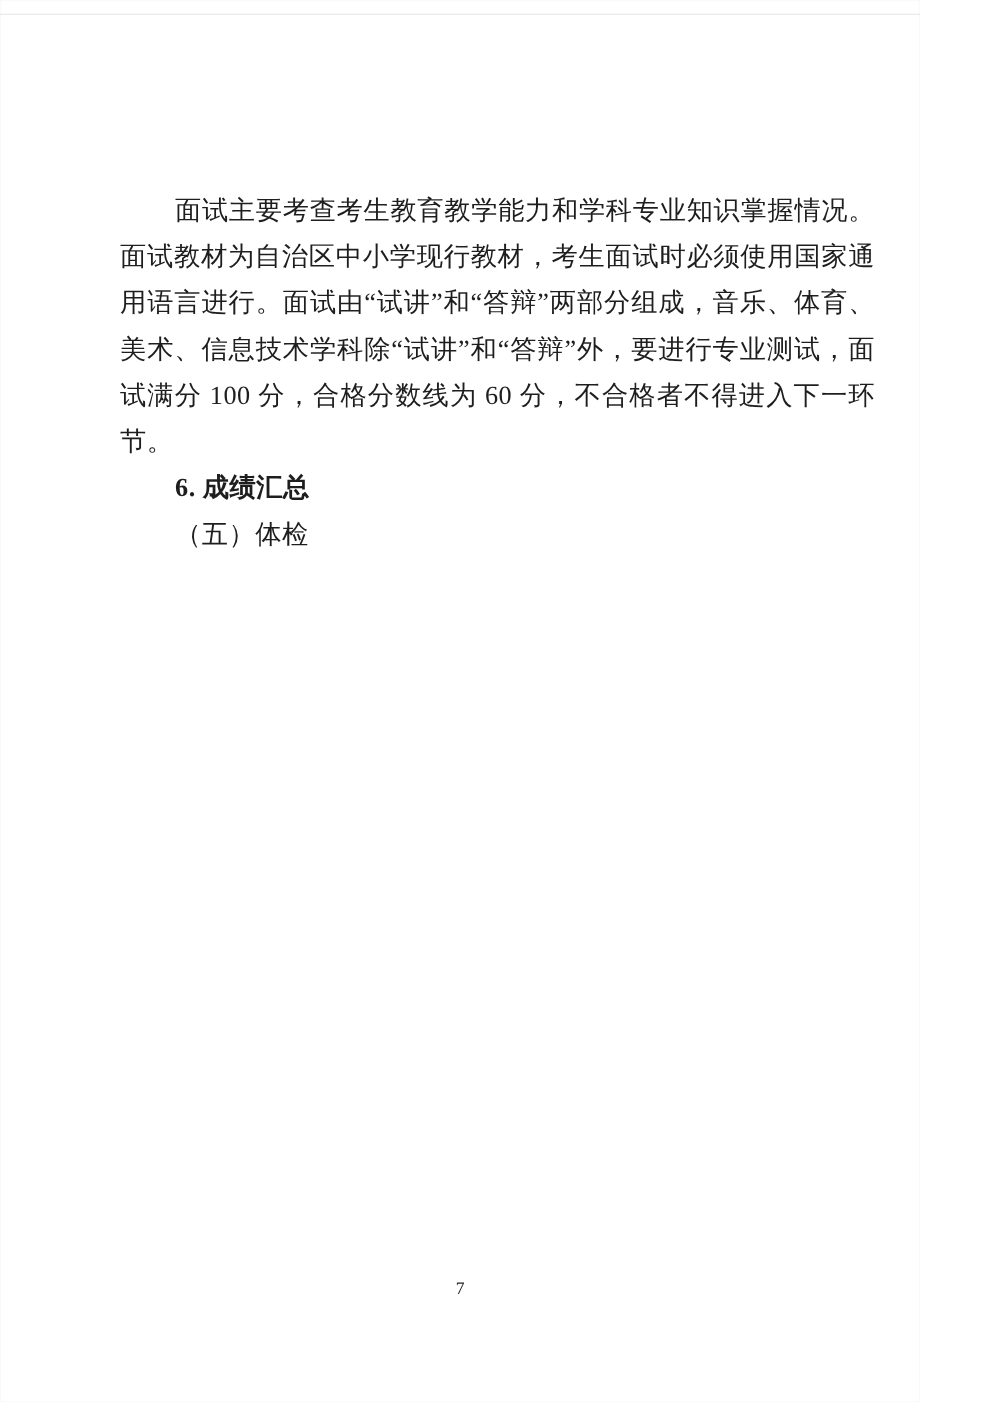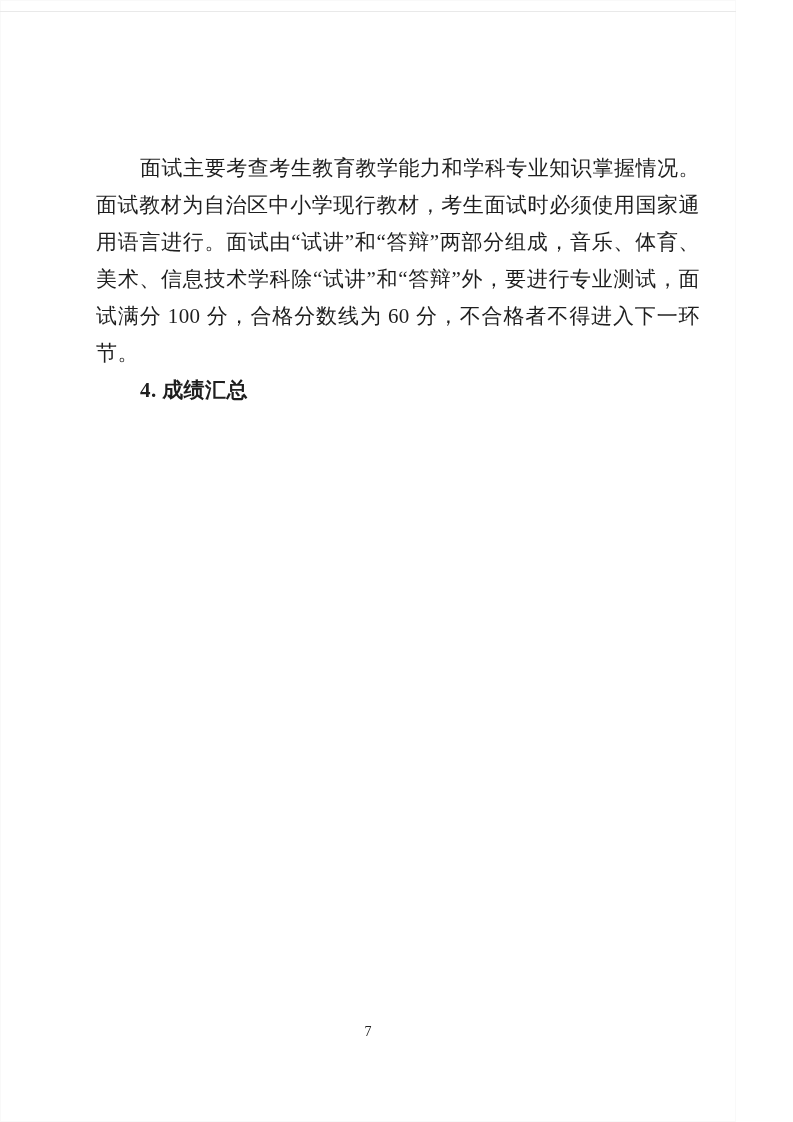--- a/index.html
+++ b/index.html
@@ -42,23 +42,24 @@
 <body>
 
 <div class="page">
 
   <div class="page-top-edge"></div>
 
   <div class="content">
 
     <p>面试主要考查考生教育教学能力和学科专业知识掌握情况。面试教材为自治区中小学现行教材，考生面试时必须使用国家通用语言进行。面试由“试讲”和“答辩”两部分组成，音乐、体育、美术、信息技术学科除“试讲”和“答辩”外，要进行专业测试，面试满分 100 分，合格分数线为 60 分，不合格者不得进入下一环节。</p>
 
-    <p class="heading-bold">4. 成绩汇总</p>
+    <p class="heading-bold">6. 成绩汇总</p>
 
 
+    <p class="heading-kai">（五）体检</p>
 
 
 
   </div>
 
   <div class="page-number">7</div>
 
 </div>
 
 </body></html>

